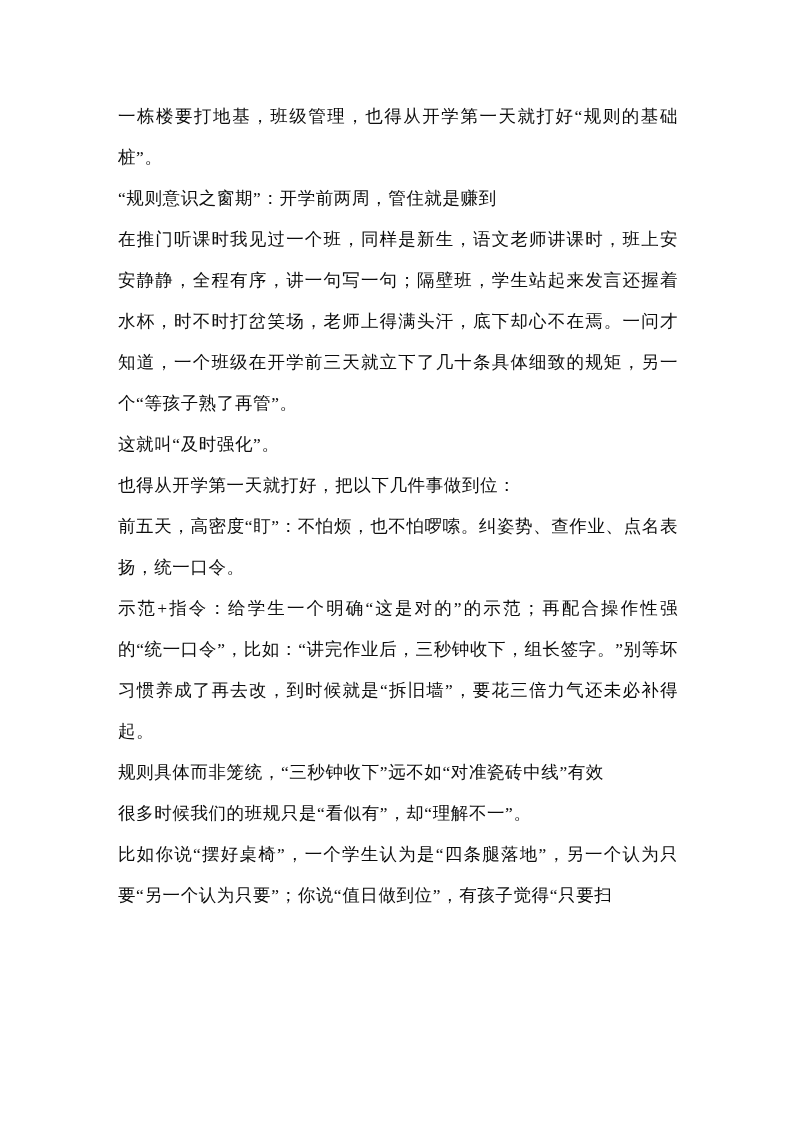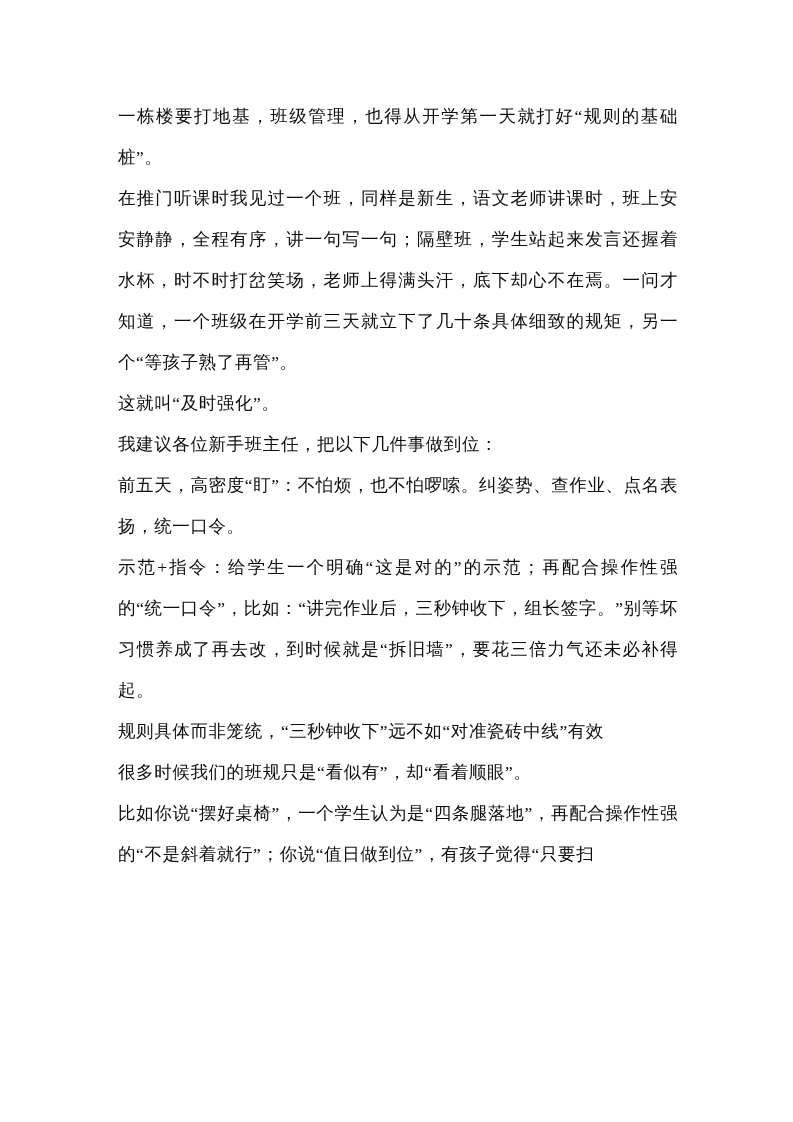--- a/index.html
+++ b/index.html
@@ -36,22 +36,23 @@
     margin: 0;
     color: #0d0d0d;
   }
 </style>
 </head>
 <body>
 
 <div class="page">
   <div class="content">
     <p class="para">一栋楼要打地基，班级管理，也得从开学第一天就打好“规则的基础桩”。</p>
+    <p class="para">“规则意识之窗期”：开学前两周，管住就是赚到</p>
     <p class="para">在推门听课时我见过一个班，同样是新生，语文老师讲课时，班上安安静静，全程有序，讲一句写一句；隔壁班，学生站起来发言还握着水杯，时不时打岔笑场，老师上得满头汗，底下却心不在焉。一问才知道，一个班级在开学前三天就立下了几十条具体细致的规矩，另一个“等孩子熟了再管”。</p>
     <p class="para">这就叫“及时强化”。</p>
-    <p class="para">我建议各位新手班主任，把以下几件事做到位：</p>
+    <p class="para">也得从开学第一天就打好，把以下几件事做到位：</p>
     <p class="para">前五天，高密度“盯”：不怕烦，也不怕啰嗦。纠姿势、查作业、点名表扬，统一口令。</p>
     <p class="para">示范+指令：给学生一个明确“这是对的”的示范；再配合操作性强的“统一口令”，比如：“讲完作业后，三秒钟收下，组长签字。”别等坏习惯养成了再去改，到时候就是“拆旧墙”，要花三倍力气还未必补得起。</p>
     <p class="para">规则具体而非笼统，“三秒钟收下”远不如“对准瓷砖中线”有效</p>
-    <p class="para">很多时候我们的班规只是“看似有”，却“看着顺眼”。</p>
-    <p class="para">比如你说“摆好桌椅”，一个学生认为是“四条腿落地”，再配合操作性强的“不是斜着就行”；你说“值日做到位”，有孩子觉得“只要扫</p>
+    <p class="para">很多时候我们的班规只是“看似有”，却“理解不一”。</p>
+    <p class="para">比如你说“摆好桌椅”，一个学生认为是“四条腿落地”，另一个认为只要“另一个认为只要”；你说“值日做到位”，有孩子觉得“只要扫</p>
   </div>
 </div>
 
 </body></html>

